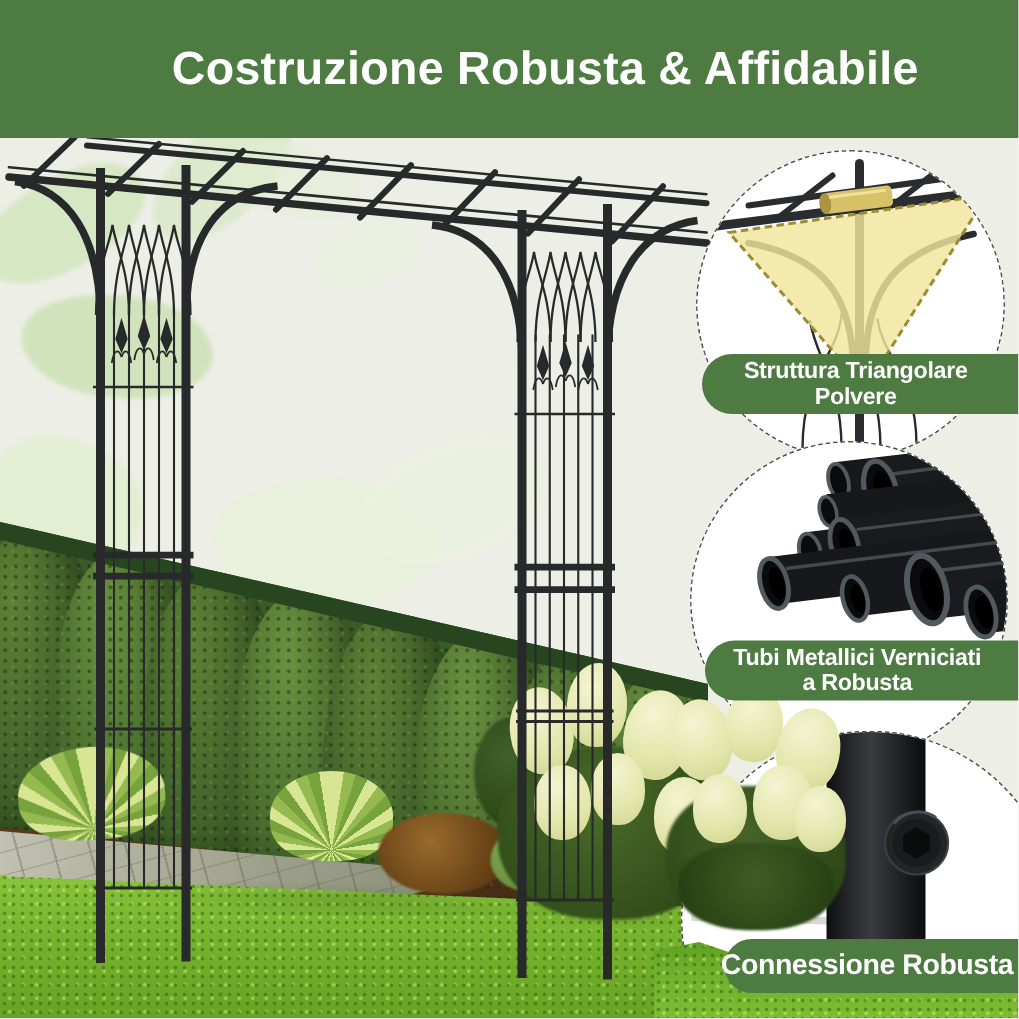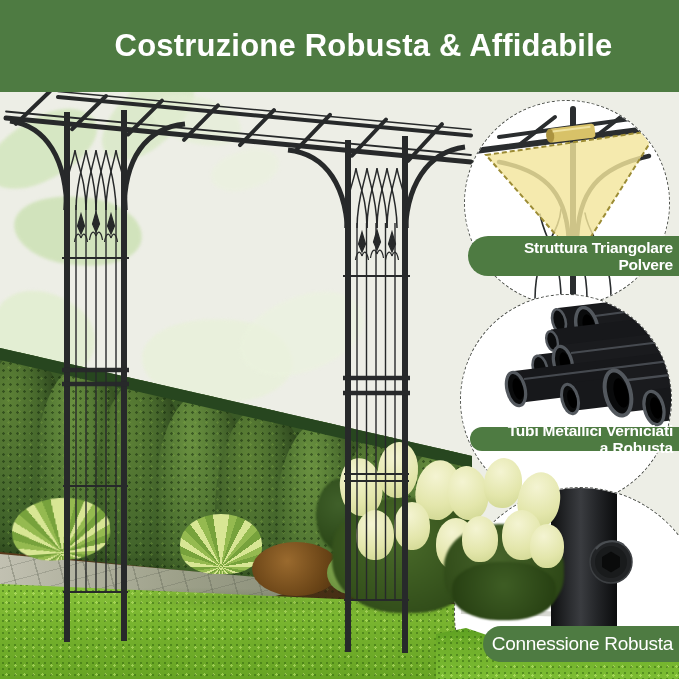--- a/index.html
+++ b/index.html
@@ -55,23 +55,23 @@
   .cone{position:absolute;border-radius:50% 50% 46% 46%;
     background:radial-gradient(circle at 40% 28%,#f4f4d2,#e3e6ab 58%,#cdd48d);}
   .foliage{position:absolute;border-radius:45%;}
   
   .callout{position:absolute;border-radius:50%;background:var(--circle-fill,#fff);
     border:1.6px dashed var(--circle-dash,#4b4e49);overflow:hidden;box-sizing:border-box;}
   .callout svg{position:absolute;}
   
   .band{position:absolute;background:var(--label-green,#4e7b42);color:var(--label-text,#fff);
     border-radius:20px 0 0 20px;display:flex;flex-direction:column;justify-content:center;
-    text-align:right;padding-right:6px;box-sizing:border-box;font-weight:700;}
+    text-align:right;padding-right:6px;box-sizing:border-box;font-weight:700;align-items:center;}
   .band .l1,.band .l2{display:block;white-space:nowrap;line-height:17px;font-size:15.5px;letter-spacing:-.2px;}
-  .band3 .l1{font-size:19px;line-height:20px;letter-spacing:-.3px;font-weight:400;}
+  .band3 .l1{font-size:19px;line-height:20px;letter-spacing:-.3px;font-weight:700;}
   
   .banner{position:absolute;left:0;top:0;width:679px;height:92px;background:var(--banner-green,#4e7b42);
     display:flex;align-items:center;justify-content:center;padding-left:24px;}
   .banner span{color:var(--banner-text,#fff);font-size:31px;font-weight:800;letter-spacing:.2px;white-space:nowrap;}
 </style>
 </head>
 <body>
 
 <div class="canvas">
 
@@ -346,21 +346,21 @@
   <div class="abs" style="left:436px;top:622px;width:243px;height:57px;
               clip-path:polygon(0 12px,30px 6px,120px 36px,243px 40px,243px 57px,0 57px);
               background:linear-gradient(180deg,#569b1d,#6fae2a 40%,#7cbd33)">
     <div class="grass-speckle"></div>
   </div>
 
   <div class="band band1" style="left:468px;top:236px;width:211px;height:40px">
     <span class="l1">Struttura Triangolare</span>
     <span class="l2">Polvere</span>
   </div>
-  <div class="band band2" style="left:470px;top:427px;width:209px;height:24px">
+  <div class="band band2" style="left:470px;top:427px;width:209px;height:40px">
     <span class="l1">Tubi Metallici Verniciati</span>
     <span class="l2">a Robusta</span>
   </div>
   <div class="band band3" style="left:483px;top:626px;width:196px;height:36px">
     <span class="l1">Connessione Robusta</span>
   </div>
 
   <div class="banner">
     <span>Costruzione Robusta &amp; Affidabile</span>
   </div>

